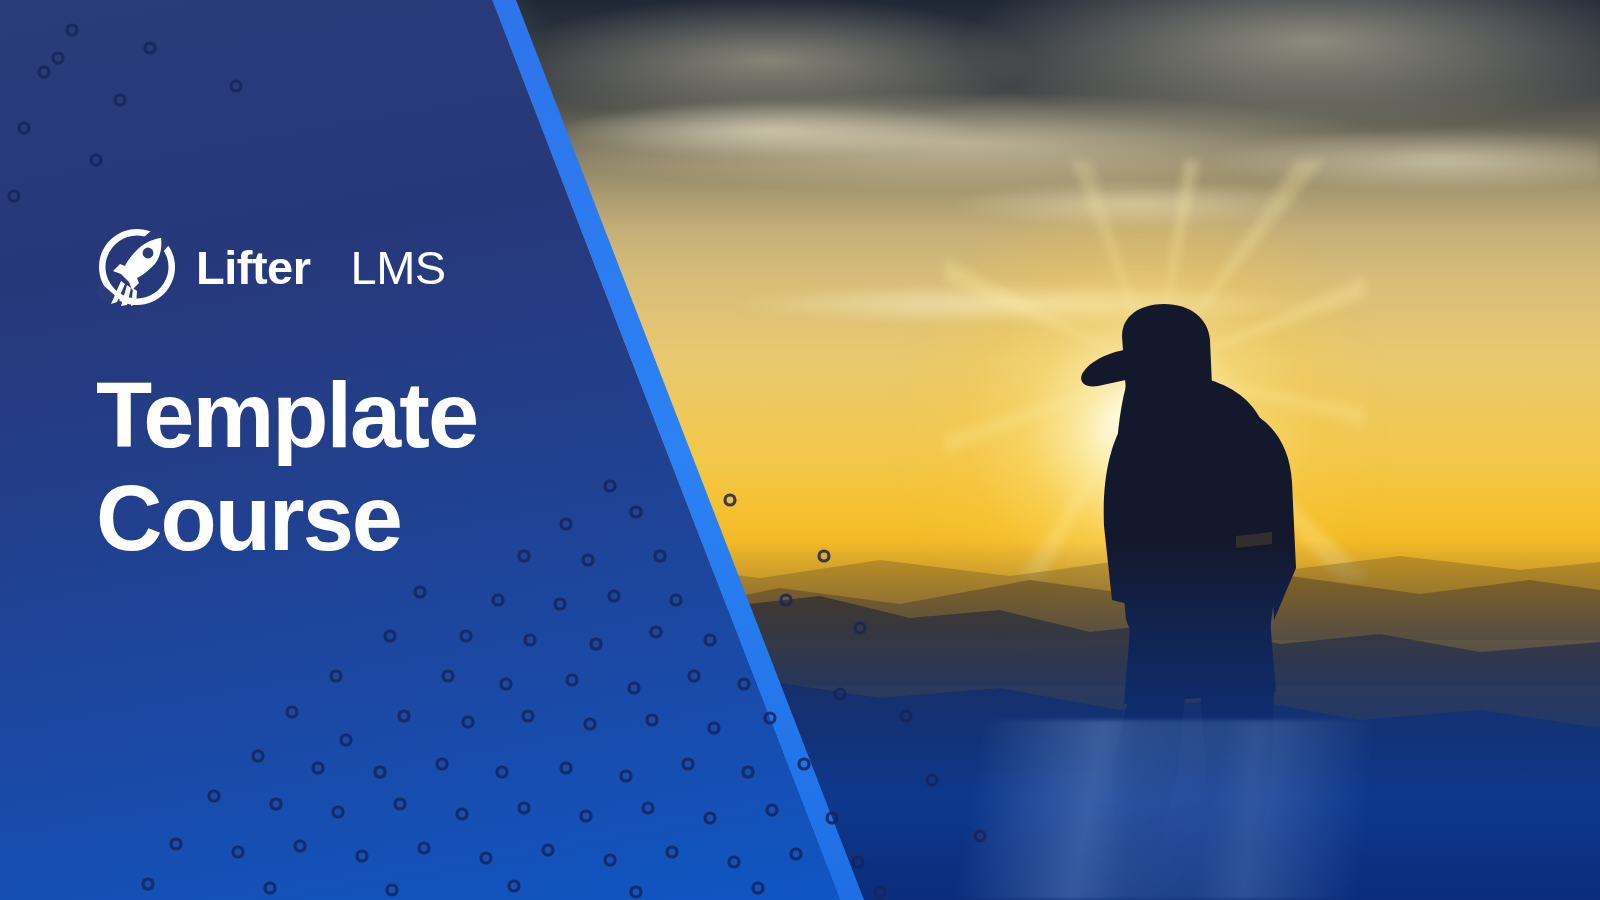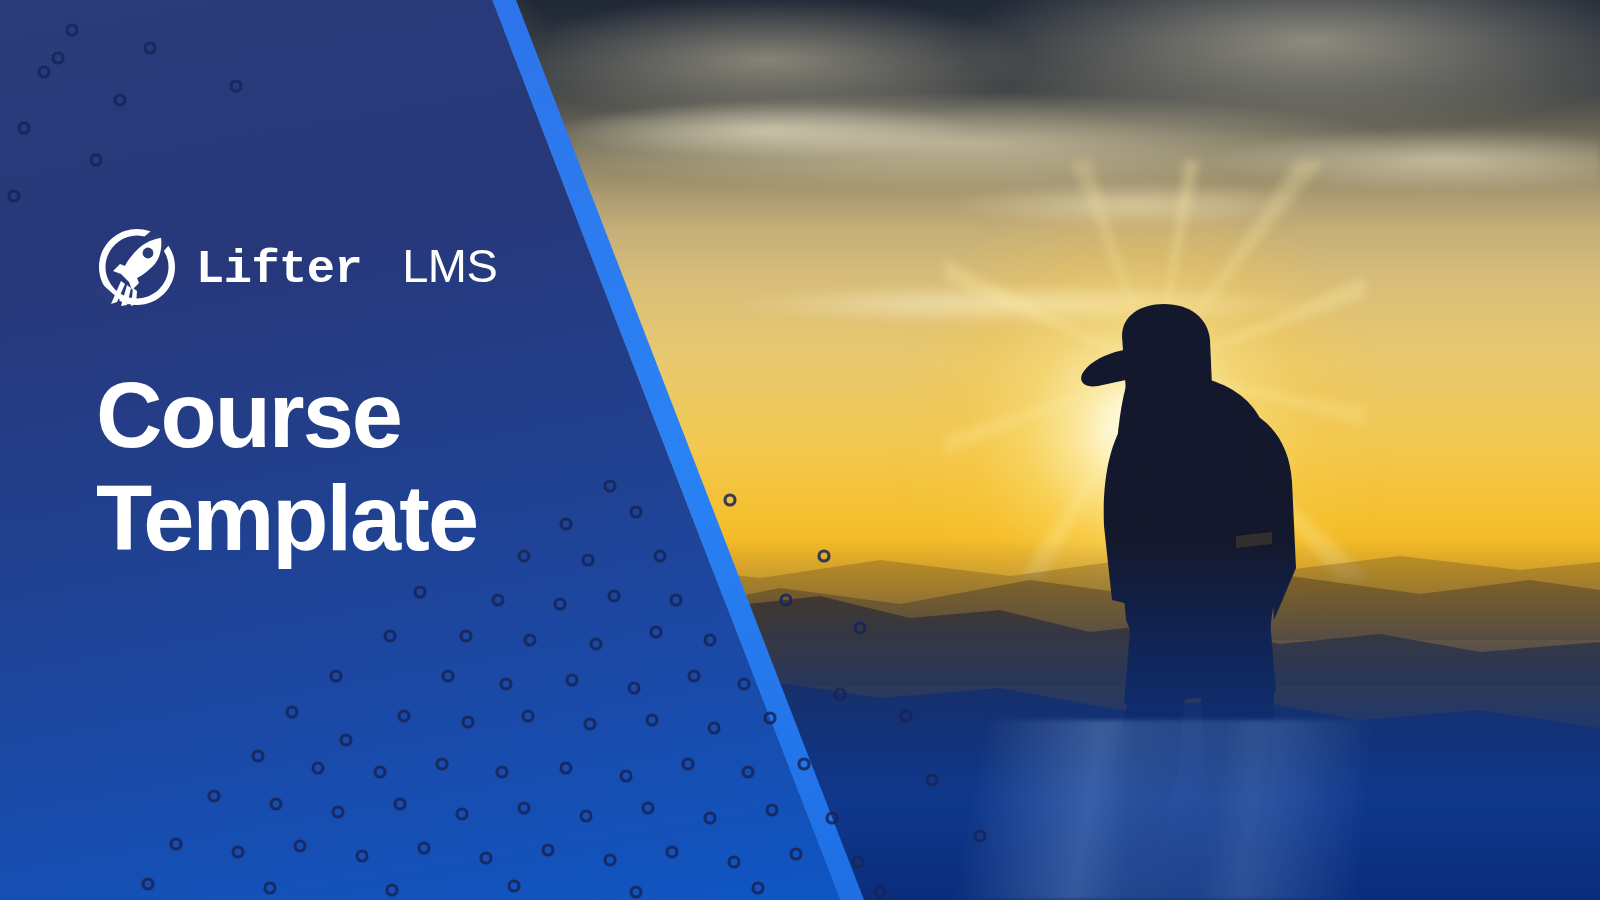--- a/index.html
+++ b/index.html
@@ -125,21 +125,21 @@
   .dots svg { display:block; width:1600px; height:900px; }
 
   
   .content { position:absolute; left:96px; top:226px; width:520px; }
 
   .logo-row { display:flex; align-items:center; gap:18px; }
   .logo-mark { width:82px; height:82px; flex:0 0 auto; }
   .logo-mark svg { display:block; width:82px; height:82px; }
   .wordmark { font-size:47px; letter-spacing:-.5px; color:#ffffff; line-height:1;
               white-space:nowrap; }
-  .wordmark .w-bold { font-weight:700;font-family:Liberation Mono, monospace; }
+  .wordmark .w-bold { font-weight:700; }
   .wordmark .w-light { font-weight:300;margin-left:40px; }
 
   .headline { margin-top:56px; color:#ffffff; font-weight:700; font-size:92px;
               line-height:1.12; letter-spacing:-2px; }
   .headline .line { display:block; }
 </style>
 </head>
 <body>
 
 <div class="banner">
@@ -330,19 +330,19 @@
             <path d="M37,62 L35,80 L40,78 L41,65 Z"></path>
           </g>
         </svg>
       </span>
       <span class="wordmark">
         <span class="w-bold">Lifter</span><span class="w-light">LMS</span>
       </span>
     </div>
 
     <h1 class="headline">
+      <span class="line">Template</span>
       <span class="line">Course</span>
-      <span class="line">Template</span>
     </h1>
 
   </div>
 
 </div>
 
 </body></html>

